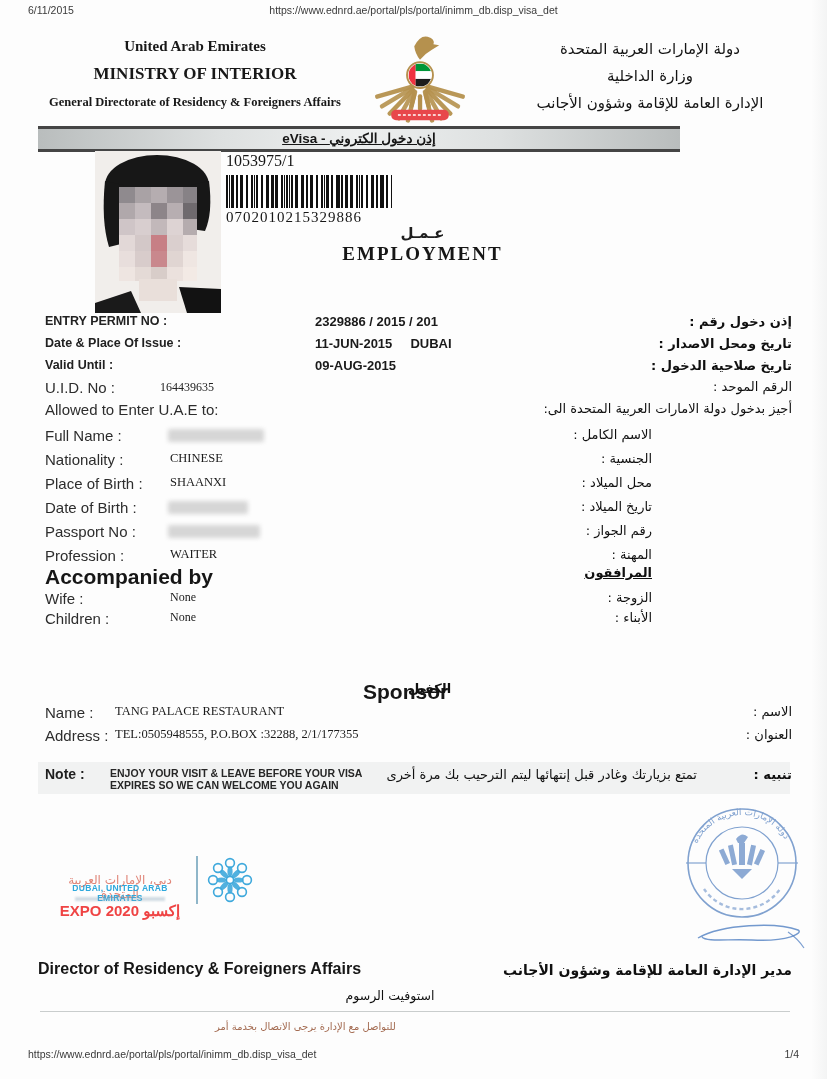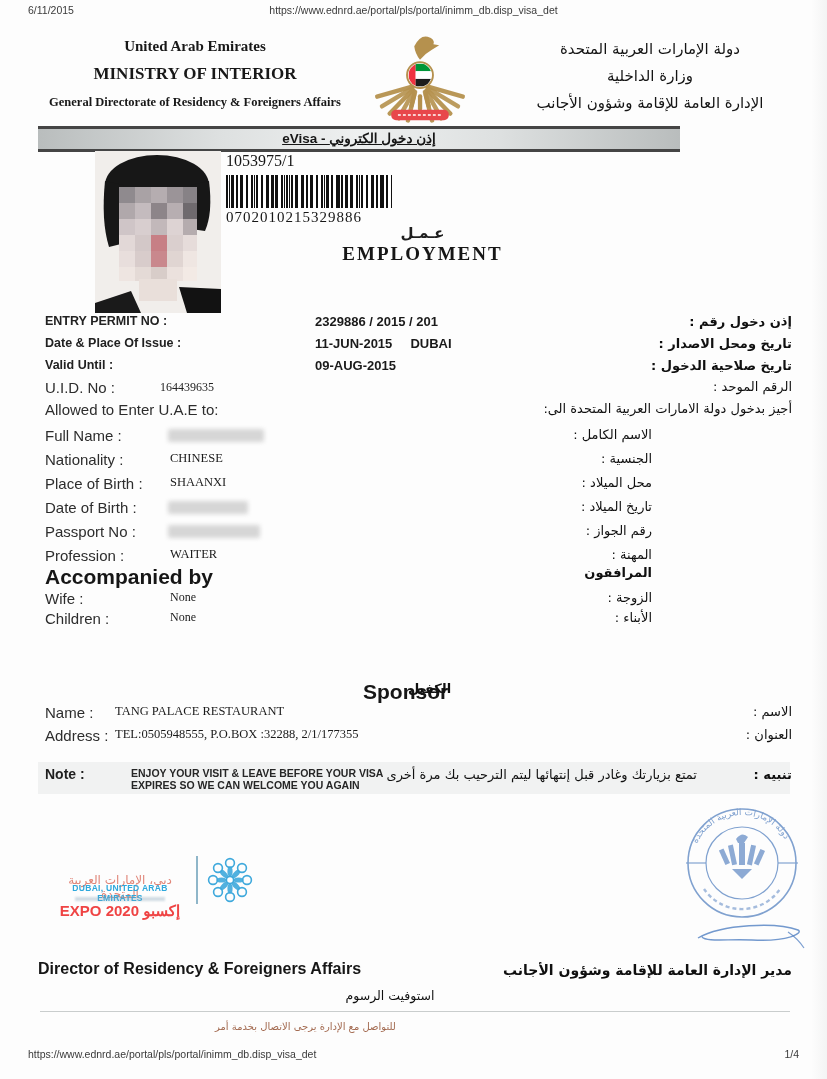--- a/index.html
+++ b/index.html
@@ -44,21 +44,21 @@
   .v-serif{position:absolute;left:170px;top:0;font-family:"Liberation Serif",serif;font-size:12.5px;color:#1a1a1a;}
   .v-uid{position:absolute;left:160px;top:1px;font-family:"Liberation Serif",serif;font-size:12px;color:#222;}
   .ar{font-family:"DejaVu Sans",sans-serif;font-size:13px;color:#101010;direction:rtl;}
   .a-edge{position:absolute;right:35px;top:0;}
   .a-mid{position:absolute;right:175px;top:0;}
   .redact{position:absolute;top:2px;height:13px;background:#d6d6d6;filter:blur(2px);border-radius:2px;}
   .sec-title{font-weight:bold;font-size:21px;color:#161616;}
   
   .note-band{left:38px;top:762px;width:752px;height:32px;background:rgba(170,176,176,0.14);}
   .note-lbl{left:45px;top:766px;font-weight:bold;font-size:14px;}
-  .note-en{left:110px;top:767px;font-weight:bold;font-size:10.5px;line-height:12px;color:#262626;margin-left:21px;}
+  .note-en{left:110px;top:767px;font-weight:bold;font-size:10.5px;line-height:12px;color:#262626;}
   .note-ar{right:130px;top:767px;font-size:13px;}
   .note-arlbl{right:35px;top:767px;font-weight:bold;font-size:13px;}
   
   .expo-t1{left:50px;top:902px;width:140px;text-align:center;font-weight:bold;font-size:15px;color:#ef4444;}
   .expo-t2{left:50px;top:873px;width:140px;text-align:center;font-size:12px;color:#e08578;direction:rtl;font-family:"DejaVu Sans",sans-serif;}
   .expo-t3{left:50px;top:883px;width:140px;text-align:center;font-weight:bold;font-size:8.5px;color:#2ea8dc;letter-spacing:0.3px;}
   .expo-t4{left:75px;top:897px;width:90px;height:4px;background:rgba(130,160,180,0.35);filter:blur(1px);}
   .expo-div{left:196px;top:856px;width:2px;height:48px;background:#8fb6c9;}
   
   .dir-en{left:38px;top:960px;font-weight:bold;font-size:16px;color:#161616;}
@@ -229,21 +229,21 @@
     <span class="ar a-mid">رقم الجواز :</span>
   </div>
   <div class="frow" style="top:547px;">
     <span class="c1 lbl">Profession :</span>
     <span class="v-serif">WAITER</span>
     <span class="ar a-mid">المهنة :</span>
   </div>
 
   <div class="frow" style="top:565px;">
     <span class="c1 sec-title">Accompanied by</span>
-    <span class="ar a-mid" style="font-weight:bold;">المرافقون</span>
+    <span class="ar a-mid" style="font-weight:bold;text-decoration:underline;">المرافقون</span>
   </div>
   <div class="frow" style="top:590px;">
     <span class="c1 lbl">Wife :</span>
     <span class="v-serif" style="font-size:12px;">None</span>
     <span class="ar a-mid">الزوجة :</span>
   </div>
   <div class="frow" style="top:610px;">
     <span class="c1 lbl">Children :</span>
     <span class="v-serif" style="font-size:12px;">None</span>
     <span class="ar a-mid">الأبناء :</span>

